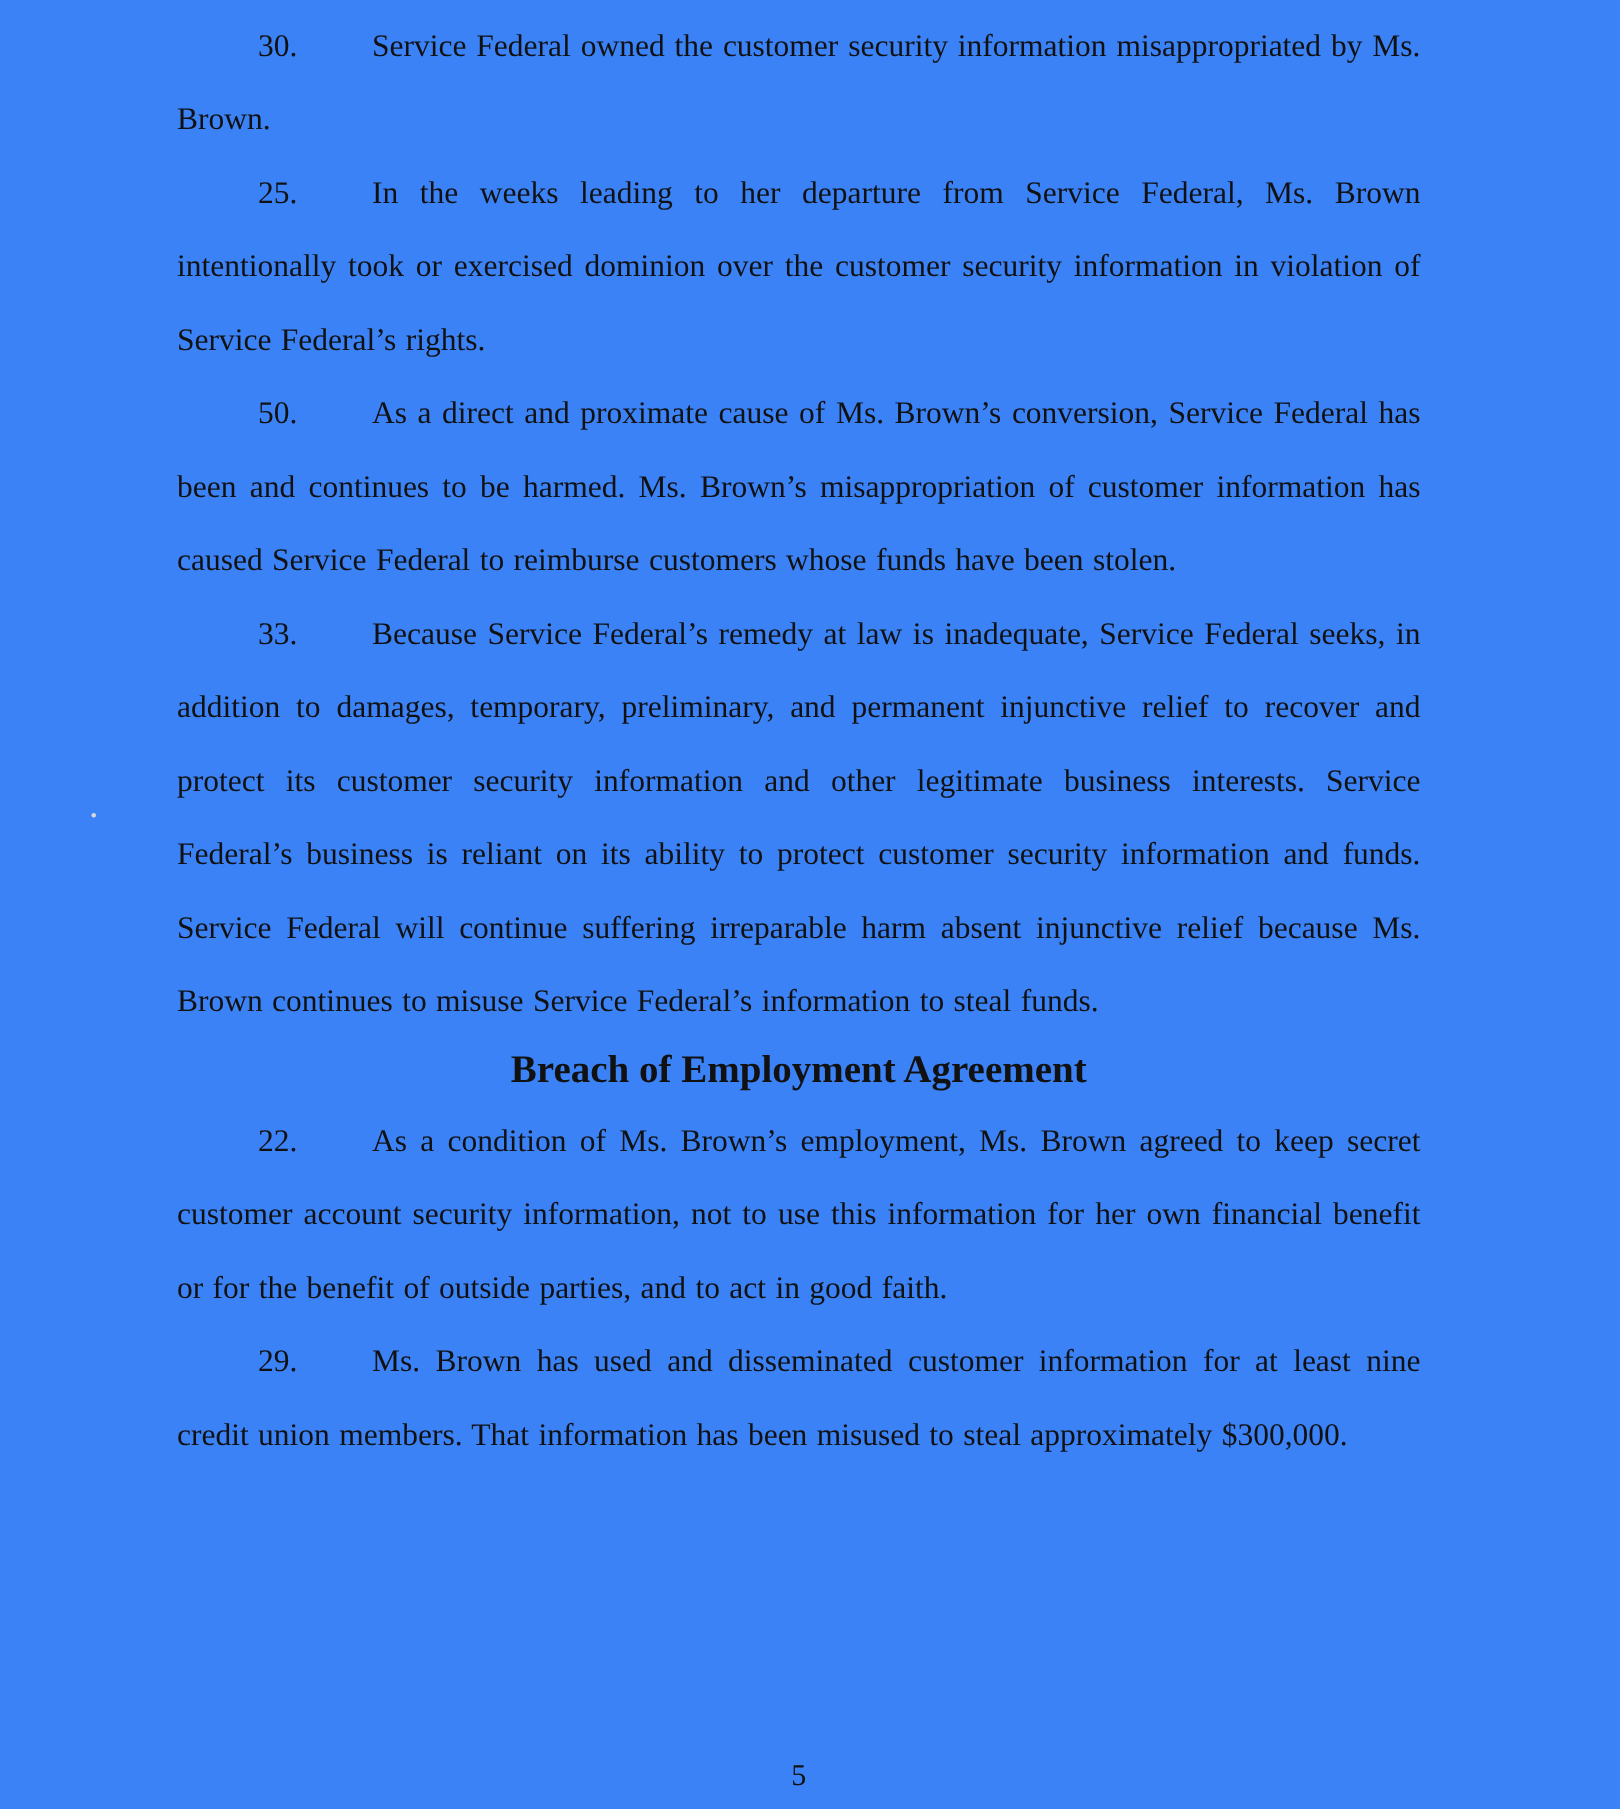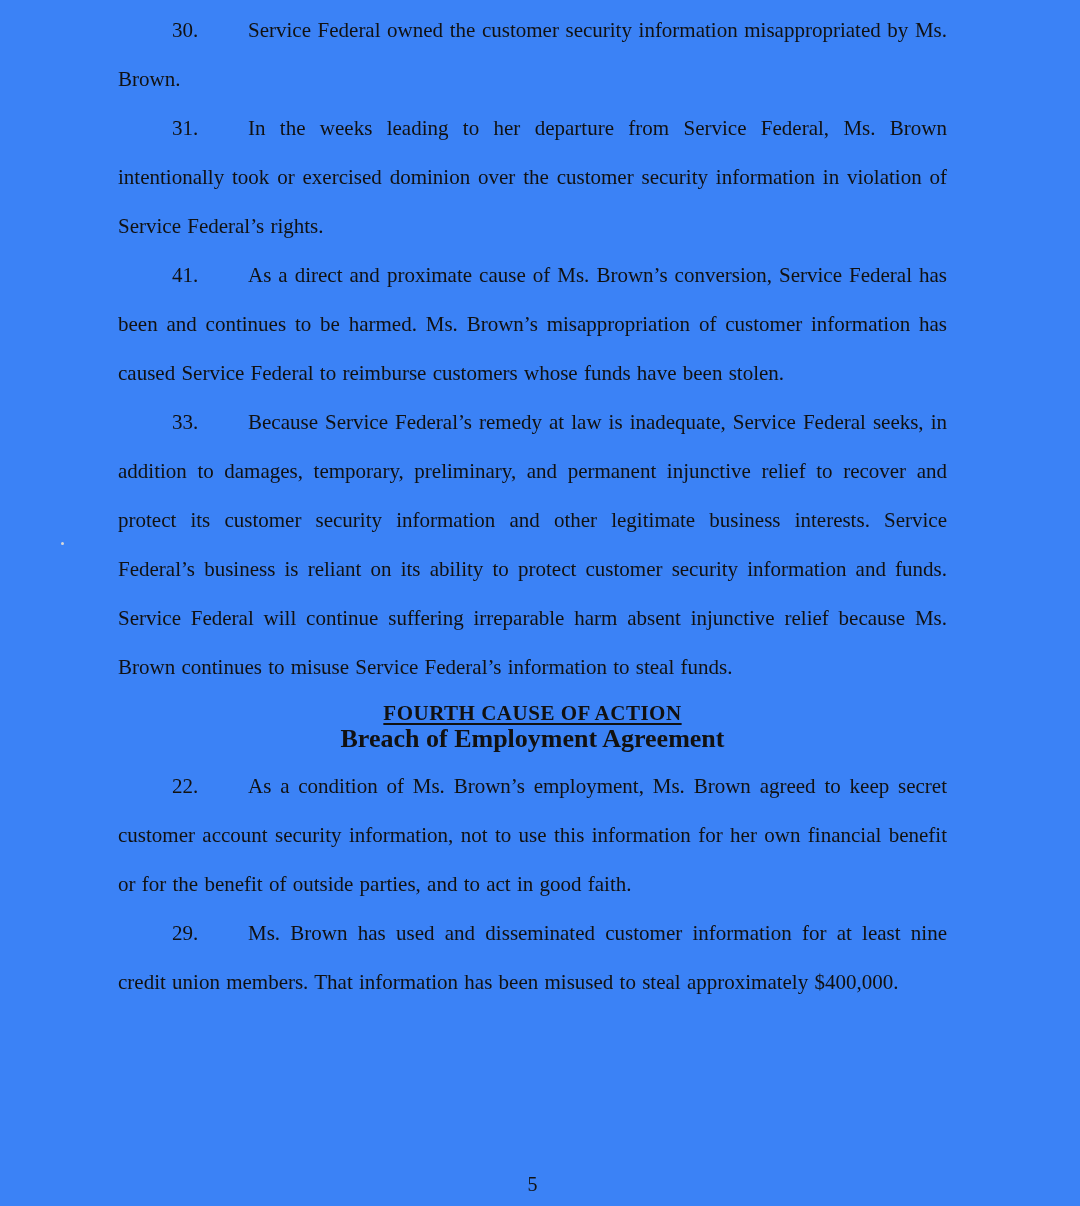--- a/index.html
+++ b/index.html
@@ -73,25 +73,24 @@
     background: #d8d8d8;
     border-radius: 50%;
   }
 </style>
 </head>
 <body>
 
 <div class="page">
   <div class="content" id="doc-content">
       <p class="para"><span class="pnum">30.</span><span>Service Federal owned the customer security information misappropriated by Ms. Brown.</span></p>
-      <p class="para"><span class="pnum">31.</span><span>In the weeks leading to her departure from Service Federal, Ms. Brown intentionally took or exercised dominion over the customer security information in violation of Service Federal’s rights.</span></p>
-      <p class="para"><span class="pnum">41.</span><span>As a direct and proximate cause of Ms. Brown’s conversion, Service Federal has been and continues to be harmed.  Ms. Brown’s misappropriation of customer information has caused Service Federal to reimburse customers whose funds have been stolen.</span></p>
+      <p class="para"><span class="pnum">25.</span><span>In the weeks leading to her departure from Service Federal, Ms. Brown intentionally took or exercised dominion over the customer security information in violation of Service Federal’s rights.</span></p>
+      <p class="para"><span class="pnum">50.</span><span>As a direct and proximate cause of Ms. Brown’s conversion, Service Federal has been and continues to be harmed.  Ms. Brown’s misappropriation of customer information has caused Service Federal to reimburse customers whose funds have been stolen.</span></p>
       <p class="para"><span class="pnum">33.</span><span>Because Service Federal’s remedy at law is inadequate, Service Federal seeks, in addition to damages, temporary, preliminary, and permanent injunctive relief to recover and protect its customer security information and other legitimate business interests.  Service Federal’s business is reliant on its ability to protect customer security information and funds.  Service Federal will continue suffering irreparable harm absent injunctive relief because Ms. Brown continues to misuse Service Federal’s information to steal funds.</span></p>
       <div class="cause-heading">
-        <div class="title">FOURTH CAUSE OF ACTION</div>
         <div class="subtitle">Breach of Employment Agreement</div>
       </div>
       <p class="para"><span class="pnum">22.</span><span>As a condition of Ms. Brown’s employment, Ms. Brown agreed to keep secret customer account security information, not to use this information for her own financial benefit or for the benefit of outside parties, and to act in good faith.</span></p>
-      <p class="para"><span class="pnum">29.</span><span>Ms. Brown has used and disseminated customer information for at least nine credit union members.  That information has been misused to steal approximately $400,000.</span></p>
+      <p class="para"><span class="pnum">29.</span><span>Ms. Brown has used and disseminated customer information for at least nine credit union members.  That information has been misused to steal approximately $300,000.</span></p>
     </div>
   <div class="scan-speck"></div>
   <div class="page-number">5</div>
 </div>
 
 </body></html>

